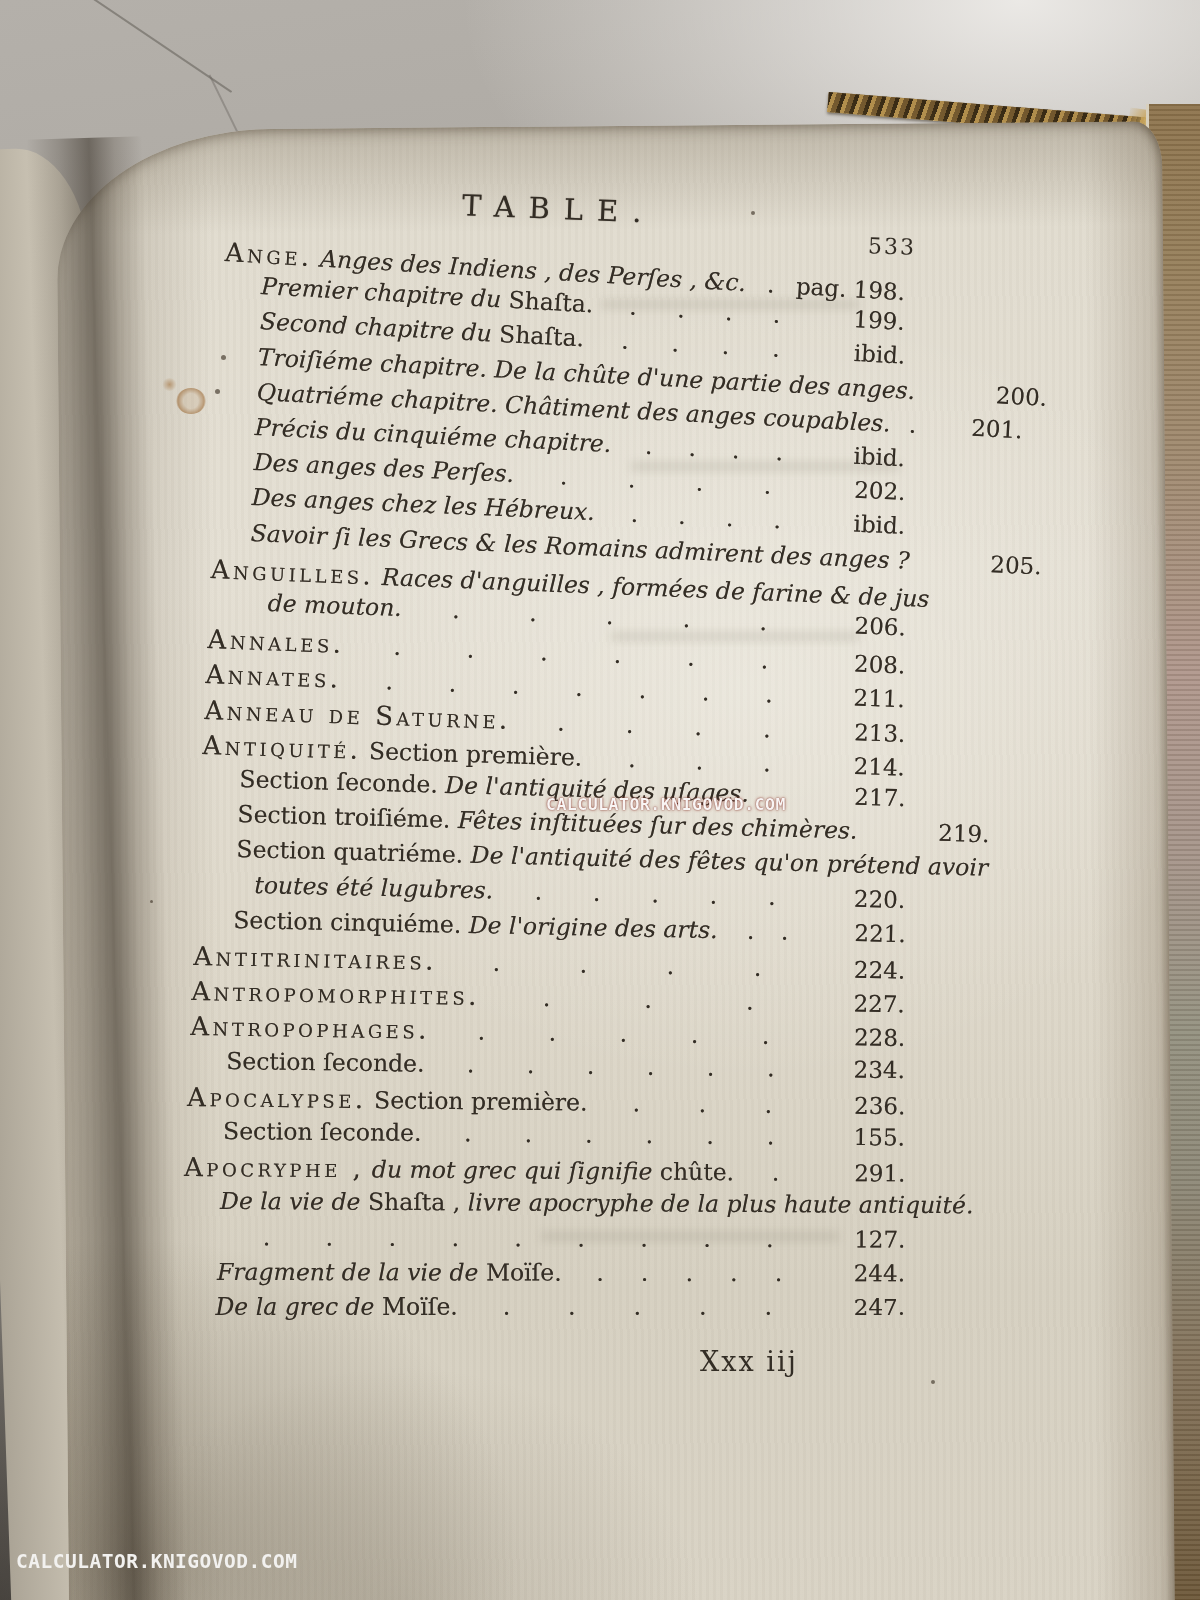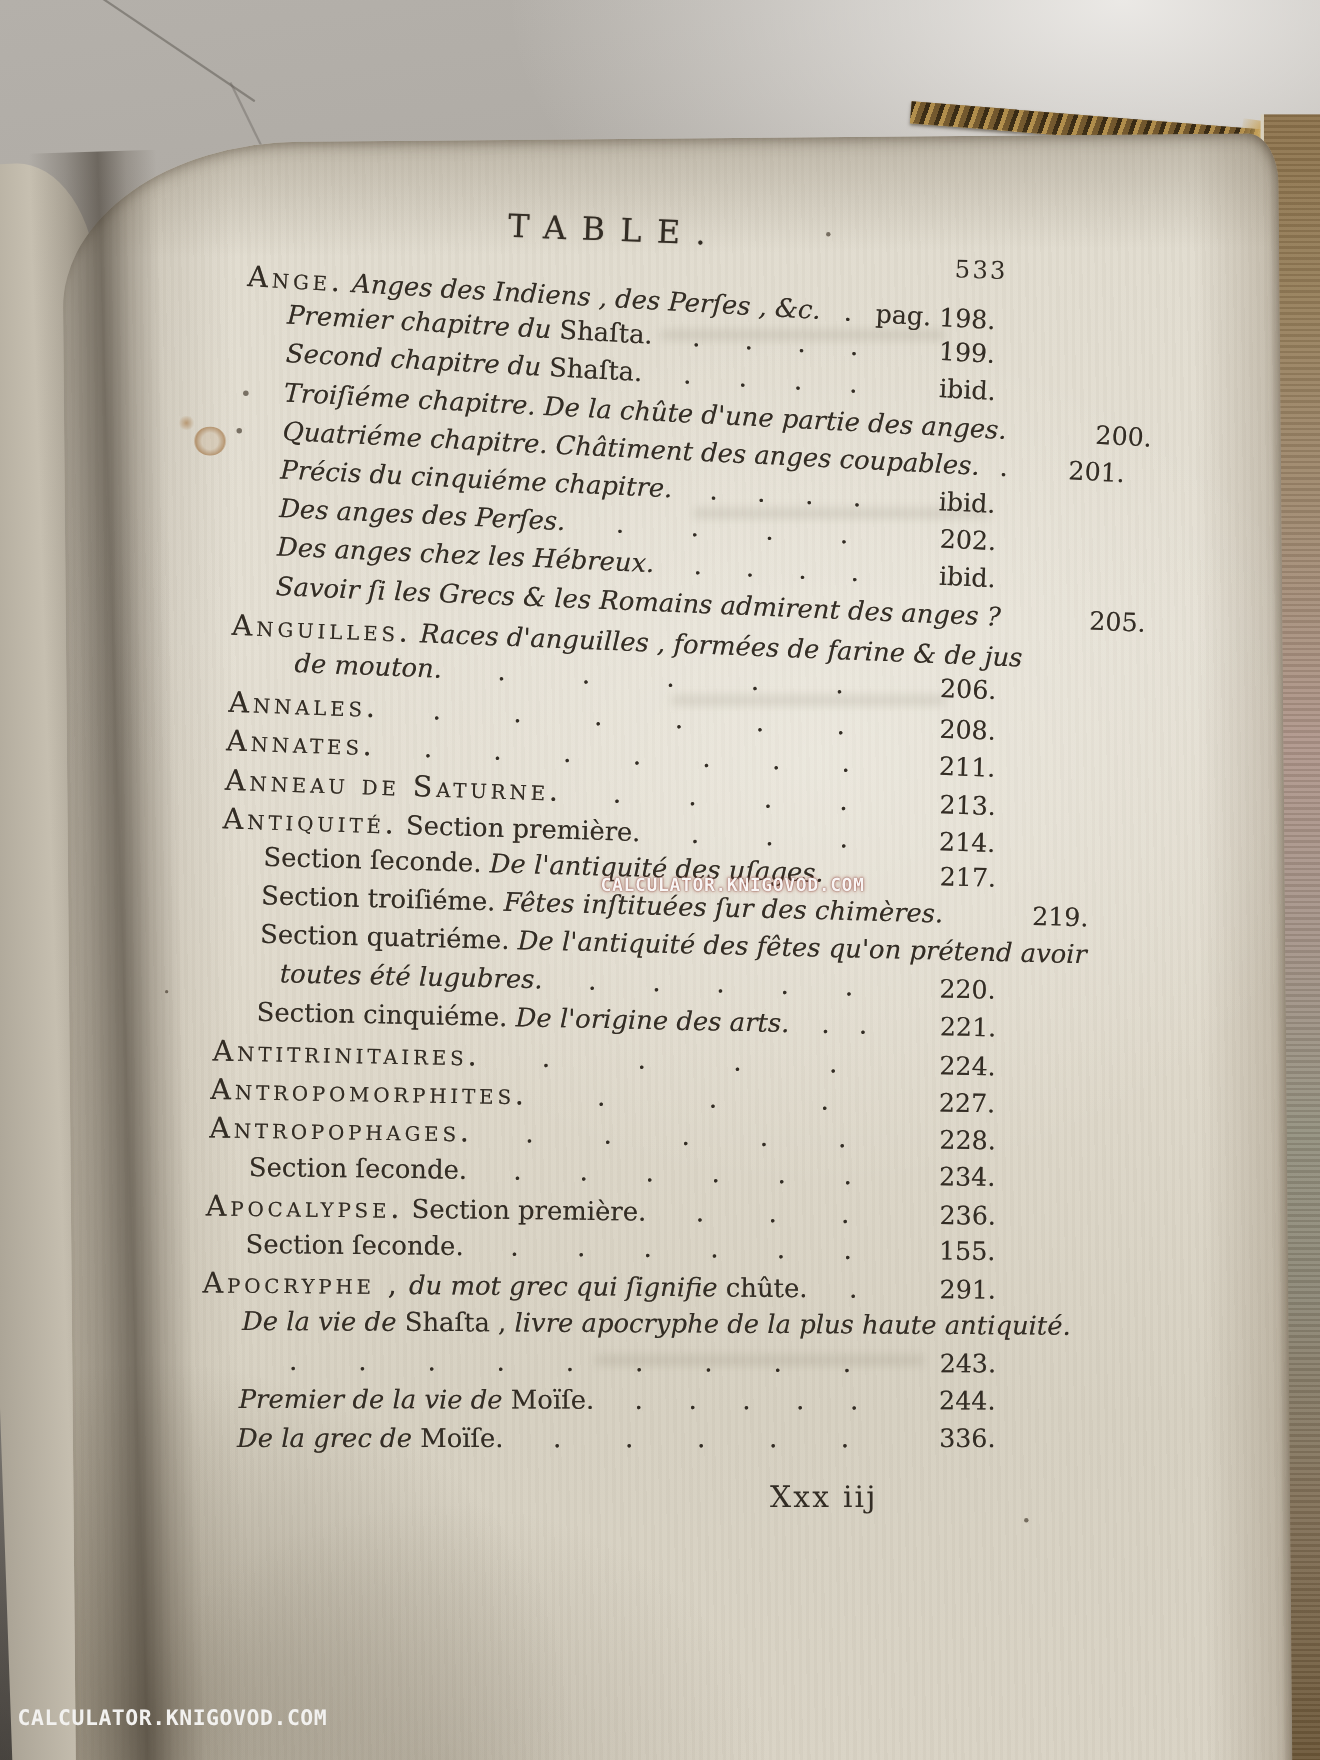--- a/index.html
+++ b/index.html
@@ -357,43 +357,43 @@
             <i>.</i>
             <i>.</i>
             <i>.</i>
             <i>.</i>
             <i>.</i>
             <i>.</i>
             <i>.</i>
             <i>.</i>
             <i>.</i>
           </span>
-          <span class="pg">243.</span>
+          <span class="pg">127.</span>
         </div>
         <div class="row" style="top: 1257.8px; left: 217.05px; width: 687.95px; transform: rotate(0.11deg);">
-          <span class="lab"><span class="seg italic">Premier de la vie de</span> <span class="seg roman">Moïſe.</span></span>
+          <span class="lab"><span class="seg italic">Fragment de la vie de</span> <span class="seg roman">Moïſe.</span></span>
           <span class="dots">
             <i>.</i>
             <i>.</i>
             <i>.</i>
             <i>.</i>
             <i>.</i>
           </span>
           <span class="pg">244.</span>
         </div>
         <div class="row" style="top: 1293px; left: 215.5px; width: 689.5px; transform: rotate(0deg);">
           <span class="lab"><span class="seg italic">De la grec de</span> <span class="seg roman">Moïſe.</span></span>
           <span class="dots">
             <i>.</i>
             <i>.</i>
             <i>.</i>
             <i>.</i>
             <i>.</i>
           </span>
-          <span class="pg">336.</span>
+          <span class="pg">247.</span>
         </div>
       </div>
     <div class="signature">Xxx iij</div>
   </div>
 
   <div class="wm-center">CALCULATOR.KNIGOVOD.COM</div>
   <div class="wm-corner">CALCULATOR.KNIGOVOD.COM</div>
 </div>
 
 </body></html>

